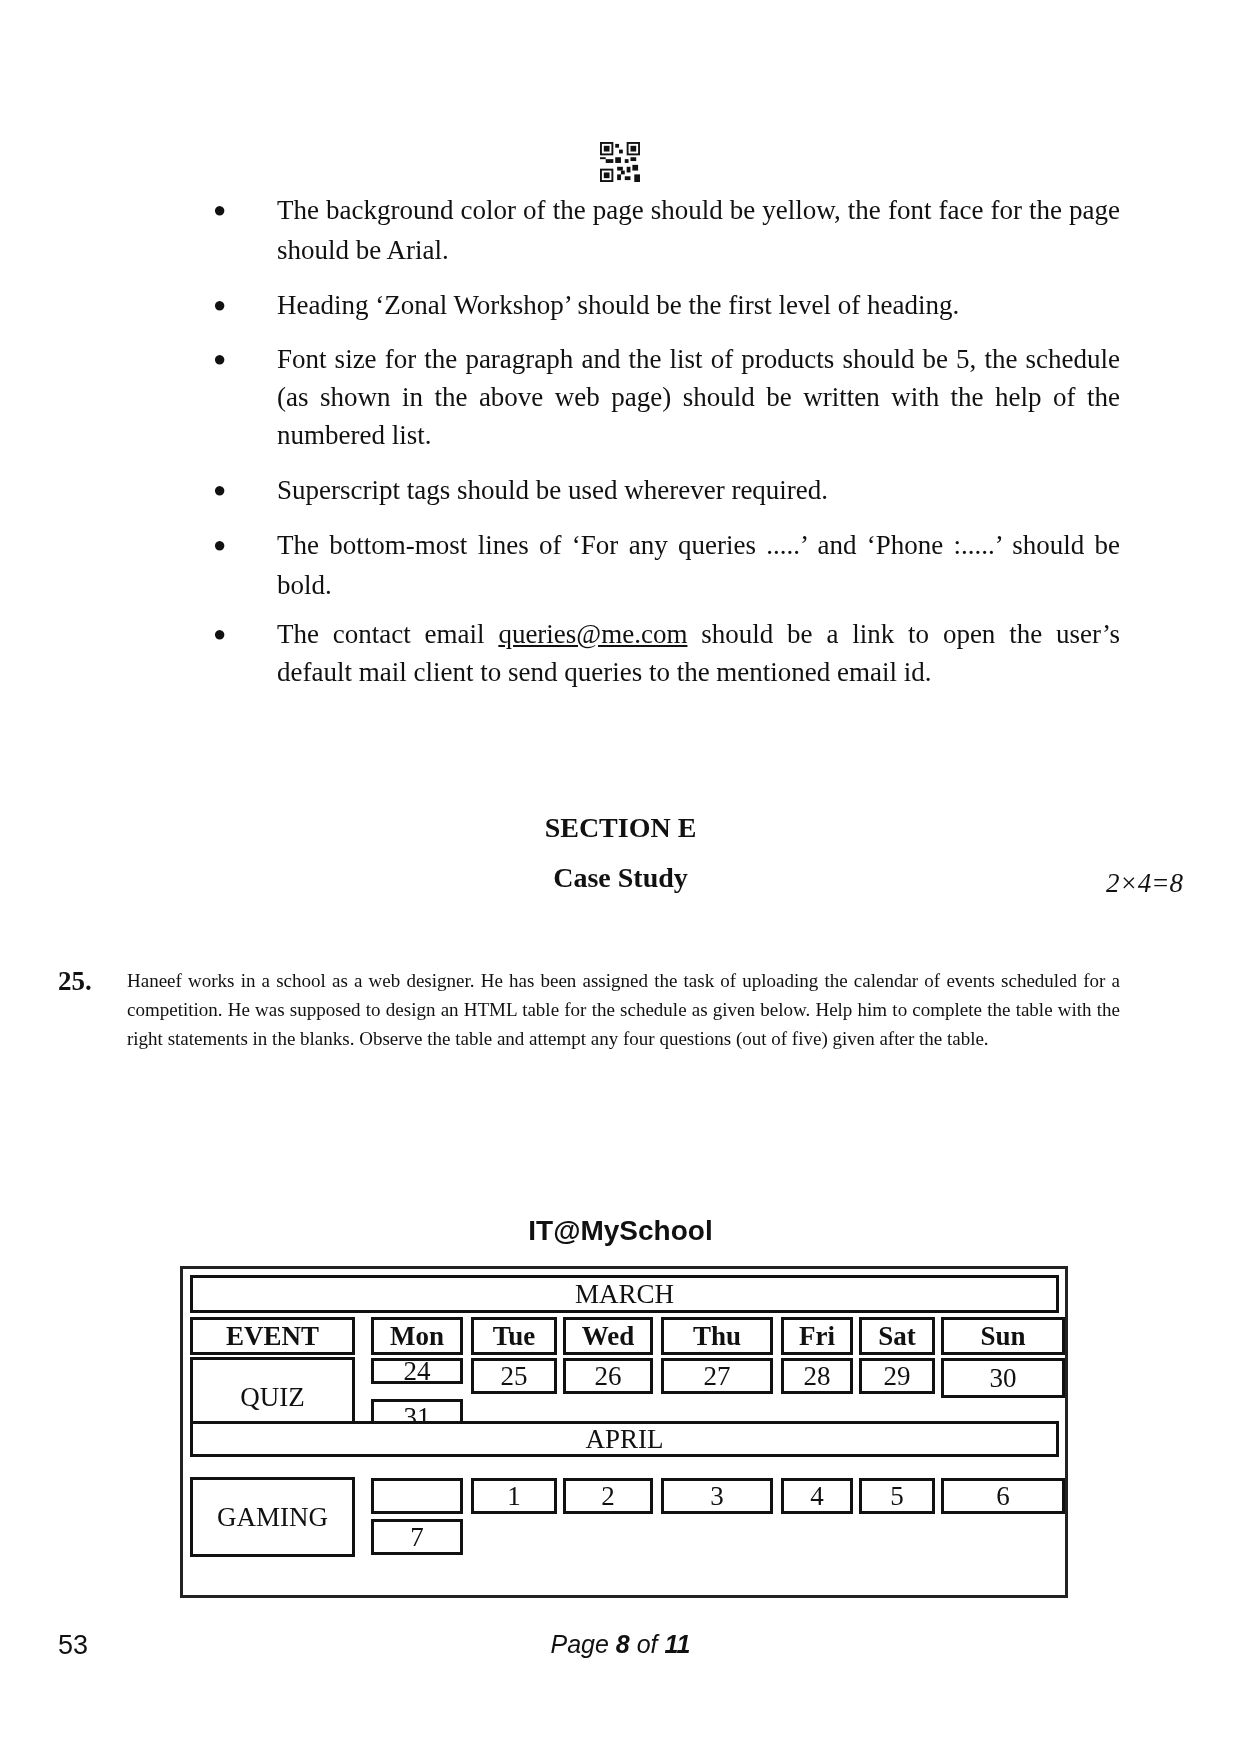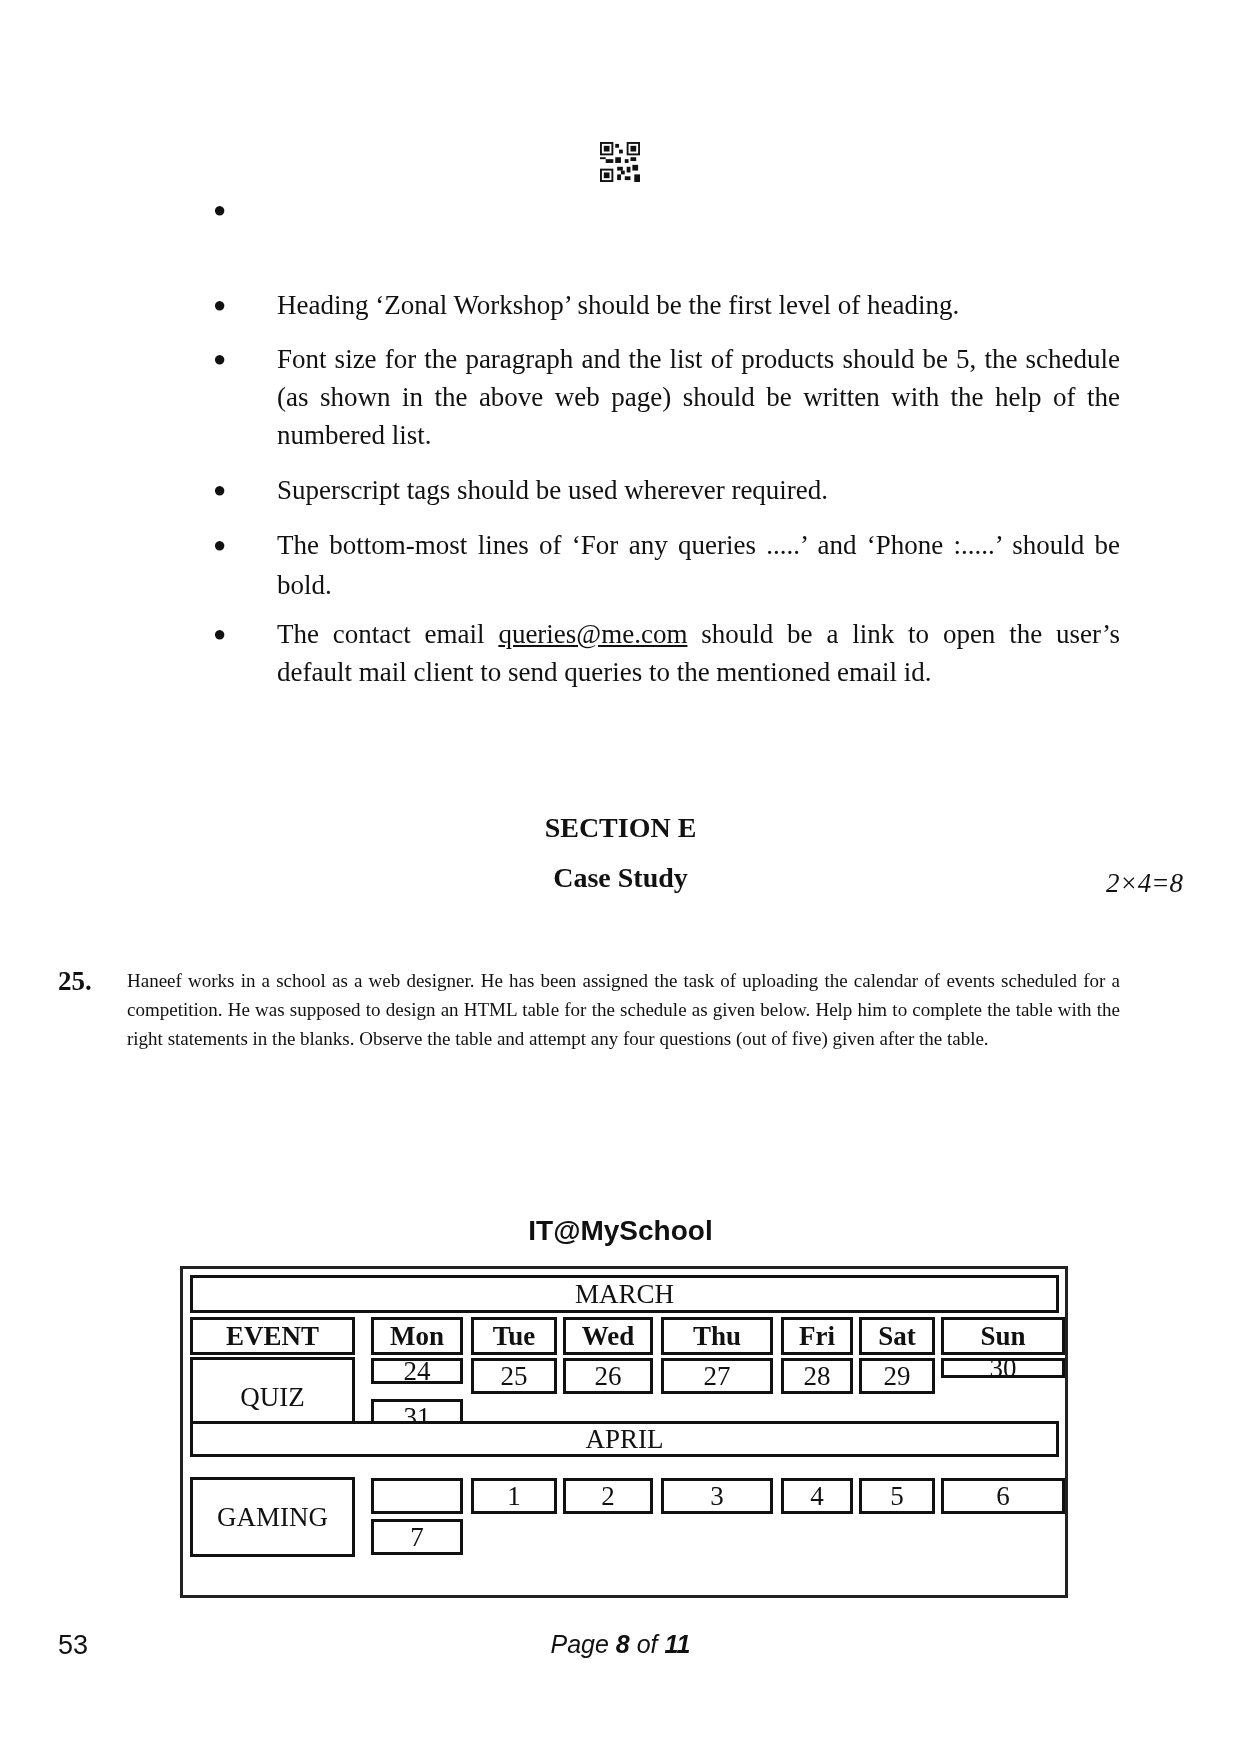--- a/index.html
+++ b/index.html
@@ -58,20 +58,21 @@
     <rect x="17" y="12" width="3" height="3" fill="#111"></rect>
   <rect x="9" y="17" width="2" height="3" fill="#111"></rect>
     <rect x="13" y="18" width="3" height="2" fill="#111"></rect>
   <rect x="18" y="17" width="3" height="4" fill="#111"></rect>
     <rect x="11" y="15" width="2" height="2" fill="#111"></rect>
 </svg>
 
 <div class="bullets">
   <div class="bullet" style="position:absolute; top:0;">
     <span class="dot">●</span>
+    <span>The background color of the page should be yellow, the font face for the page should be Arial.</span>
   </div>
   <div class="bullet" style="position:absolute; top:95px;">
     <span class="dot">●</span>
     <span>Heading ‘Zonal Workshop’ should be the first level of heading.</span>
   </div>
   <div class="bullet" style="position:absolute; top:150px; line-height:38px;">
     <span class="dot">●</span>
     <span>Font size for the paragraph and the list of products should be 5, the schedule (as shown in the above web page) should be written with the help of the numbered list.</span>
   </div>
   <div class="bullet" style="position:absolute; top:280px;">
@@ -107,21 +108,21 @@
     <div class="cell hdr" style="left: 598px; top: 48px; width: 72px; height: 38px;">Fri</div>
     <div class="cell hdr" style="left: 676px; top: 48px; width: 76px; height: 38px;">Sat</div>
     <div class="cell hdr" style="left: 758px; top: 48px; width: 124px; height: 38px;">Sun</div>
     <div class="cell" style="left: 7px; top: 88px; width: 165px; height: 80px;">QUIZ</div>
     <div class="cell" style="left: 188px; top: 89px; width: 92px; height: 26px;">24</div>
     <div class="cell" style="left: 288px; top: 89px; width: 86px; height: 36px;">25</div>
     <div class="cell" style="left: 380px; top: 89px; width: 90px; height: 36px;">26</div>
     <div class="cell" style="left: 478px; top: 89px; width: 112px; height: 36px;">27</div>
     <div class="cell" style="left: 598px; top: 89px; width: 72px; height: 36px;">28</div>
     <div class="cell" style="left: 676px; top: 89px; width: 76px; height: 36px;">29</div>
-    <div class="cell" style="left: 758px; top: 89px; width: 124px; height: 20px;">30</div>
+    <div class="cell" style="left: 758px; top: 89px; width: 124px; height: 40px;">30</div>
     <div class="cell" style="left: 188px; top: 130px; width: 92px; height: 36px;">31</div>
     <div class="cell" style="left: 7px; top: 152px; width: 869px; height: 36px;">APRIL</div>
     <div class="cell" style="left: 7px; top: 208px; width: 165px; height: 80px;">GAMING</div>
     <div class="cell" style="left: 188px; top: 209px; width: 92px; height: 36px;"></div>
     <div class="cell" style="left: 288px; top: 209px; width: 86px; height: 36px;">1</div>
     <div class="cell" style="left: 380px; top: 209px; width: 90px; height: 36px;">2</div>
     <div class="cell" style="left: 478px; top: 209px; width: 112px; height: 36px;">3</div>
     <div class="cell" style="left: 598px; top: 209px; width: 72px; height: 36px;">4</div>
     <div class="cell" style="left: 676px; top: 209px; width: 76px; height: 36px;">5</div>
     <div class="cell" style="left: 758px; top: 209px; width: 124px; height: 36px;">6</div>

